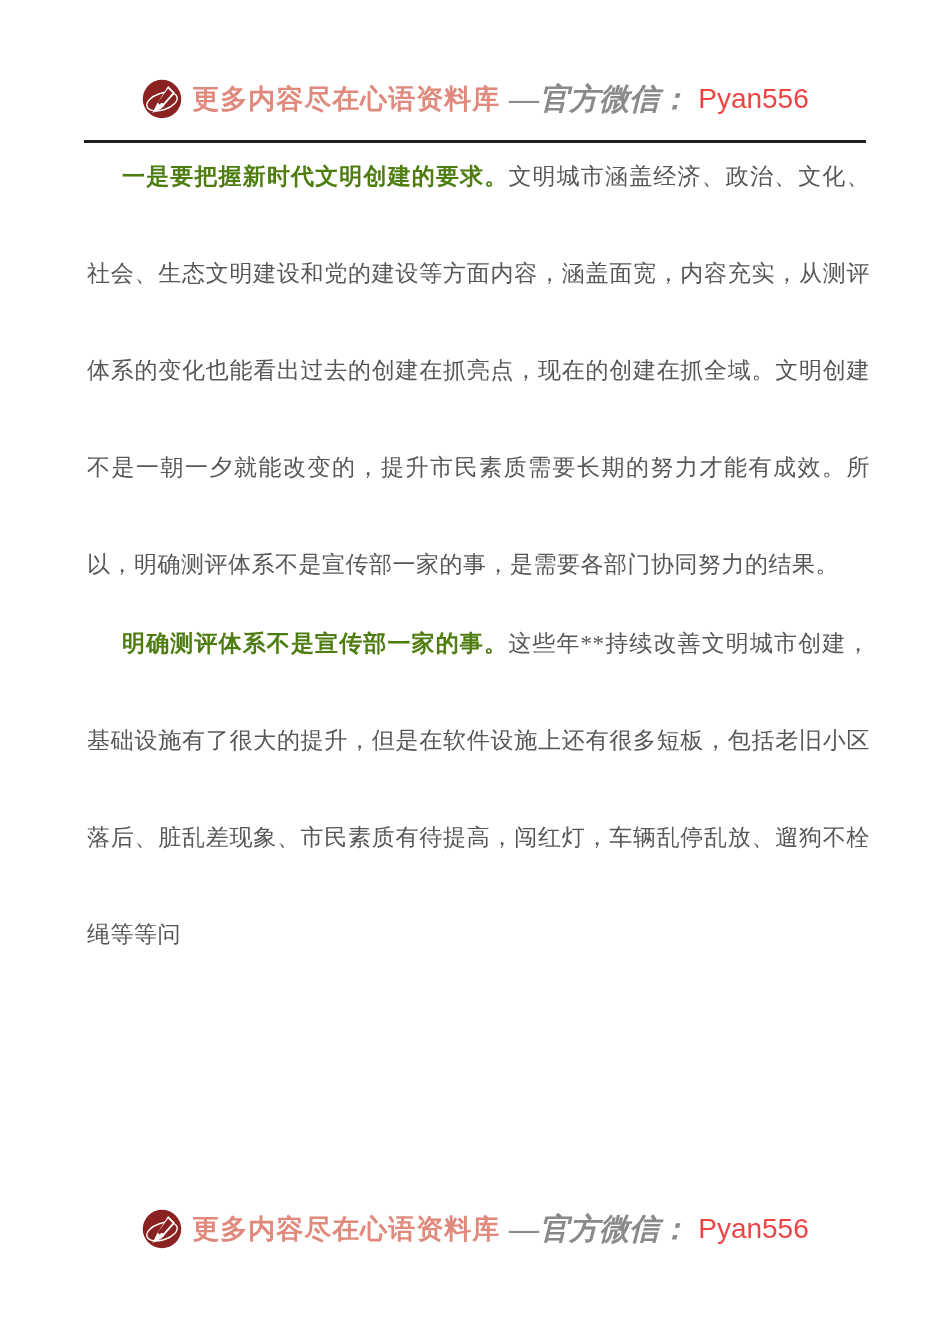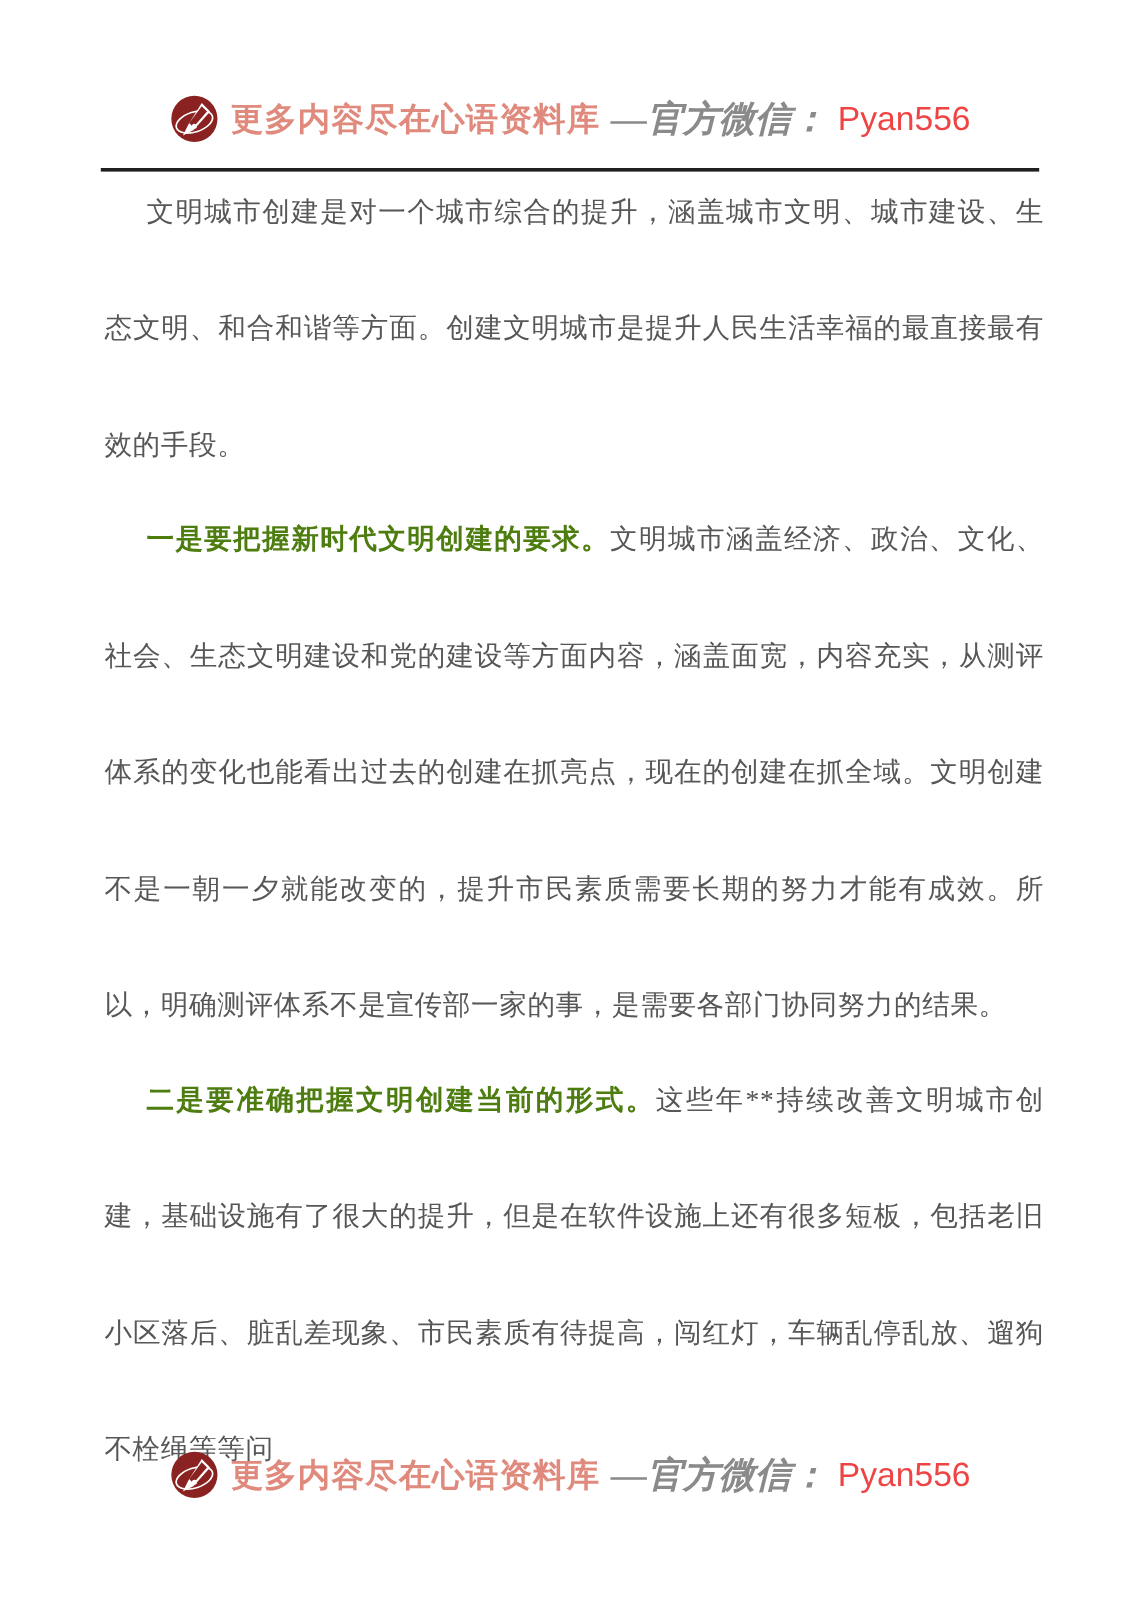--- a/index.html
+++ b/index.html
@@ -101,23 +101,22 @@
       <circle cx="24" cy="31" r="2.4" fill="#ffffff"></circle>
     </svg>
     <span class="brand-text">更多内容尽在心语资料库</span>
     <span class="wechat-label">—官方微信：</span>
     <span class="wechat-account">Pyan556</span>
   </div>
 
   <div class="header-rule"></div>
 
   <div class="content">
-    <p><span class="lead"></span><span>文明城市创建是对一个城市综合的提升，涵盖城市文明、城市建设、生态文明、和合和谐等方面。创建文明城市是提升人民生活幸福的最直接最有效的手段。</span></p>
     <p><span class="lead">一是要把握新时代文明创建的要求。</span><span>文明城市涵盖经济、政治、文化、社会、生态文明建设和党的建设等方面内容，涵盖面宽，内容充实，从测评体系的变化也能看出过去的创建在抓亮点，现在的创建在抓全域。文明创建不是一朝一夕就能改变的，提升市民素质需要长期的努力才能有成效。所以，明确测评体系不是宣传部一家的事，是需要各部门协同努力的结果。</span></p>
-    <p><span class="lead">二是要准确把握文明创建当前的形式。</span><span>这些年**持续改善文明城市创建，基础设施有了很大的提升，但是在软件设施上还有很多短板，包括老旧小区落后、脏乱差现象、市民素质有待提高，闯红灯，车辆乱停乱放、遛狗不栓绳等等问</span></p>
+    <p><span class="lead">明确测评体系不是宣传部一家的事。</span><span>这些年**持续改善文明城市创建，基础设施有了很大的提升，但是在软件设施上还有很多短板，包括老旧小区落后、脏乱差现象、市民素质有待提高，闯红灯，车辆乱停乱放、遛狗不栓绳等等问</span></p>
   </div>
 
   <div class="brandbar at-bottom">
     <svg class="logo" viewBox="0 0 48 48">
       <circle cx="24" cy="24" r="22" fill="#8b2222"></circle>
       <ellipse cx="24" cy="27" rx="18" ry="9.5" fill="none" stroke="#ffffff" stroke-width="1.6" transform="rotate(-18 24 27)"></ellipse>
       <path d="M31 9 L39 17 L23 35 L13 40 L18 30 Z" fill="#ffffff"></path>
       <path d="M31 12 L36 17 L23 32 L19 28 Z" fill="#8b2222"></path>
       <circle cx="24" cy="31" r="2.4" fill="#ffffff"></circle>
     </svg>

